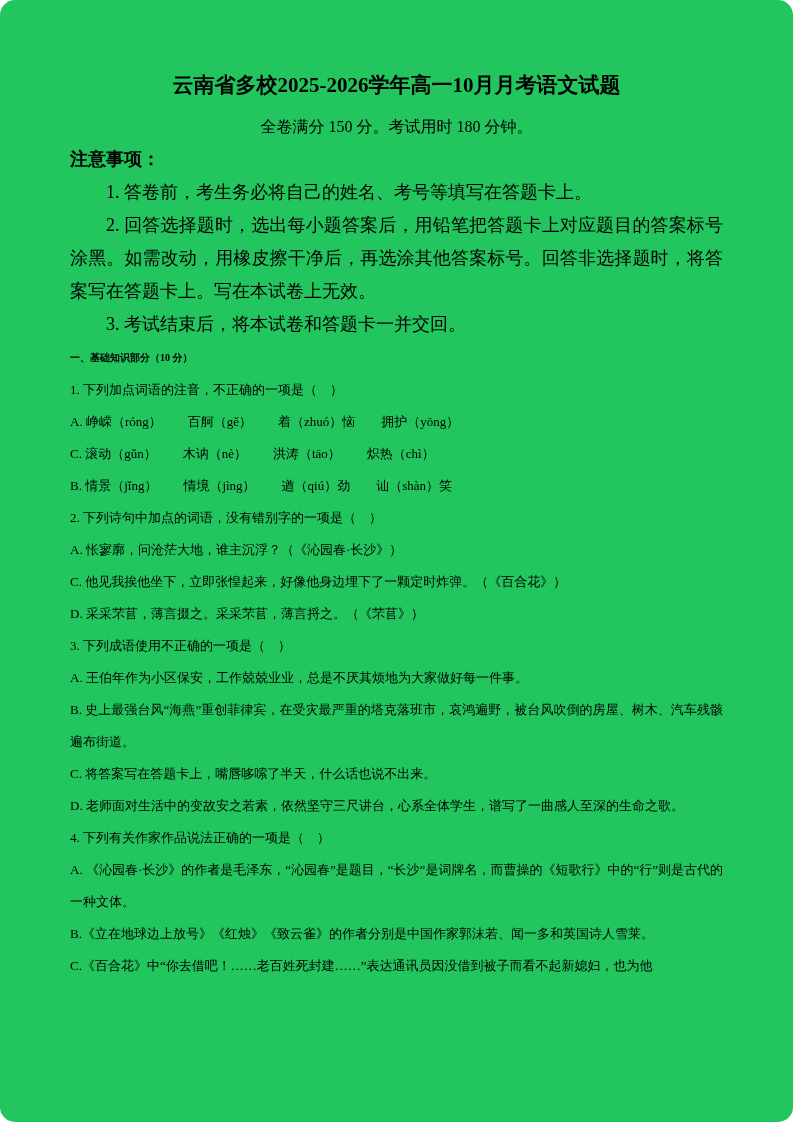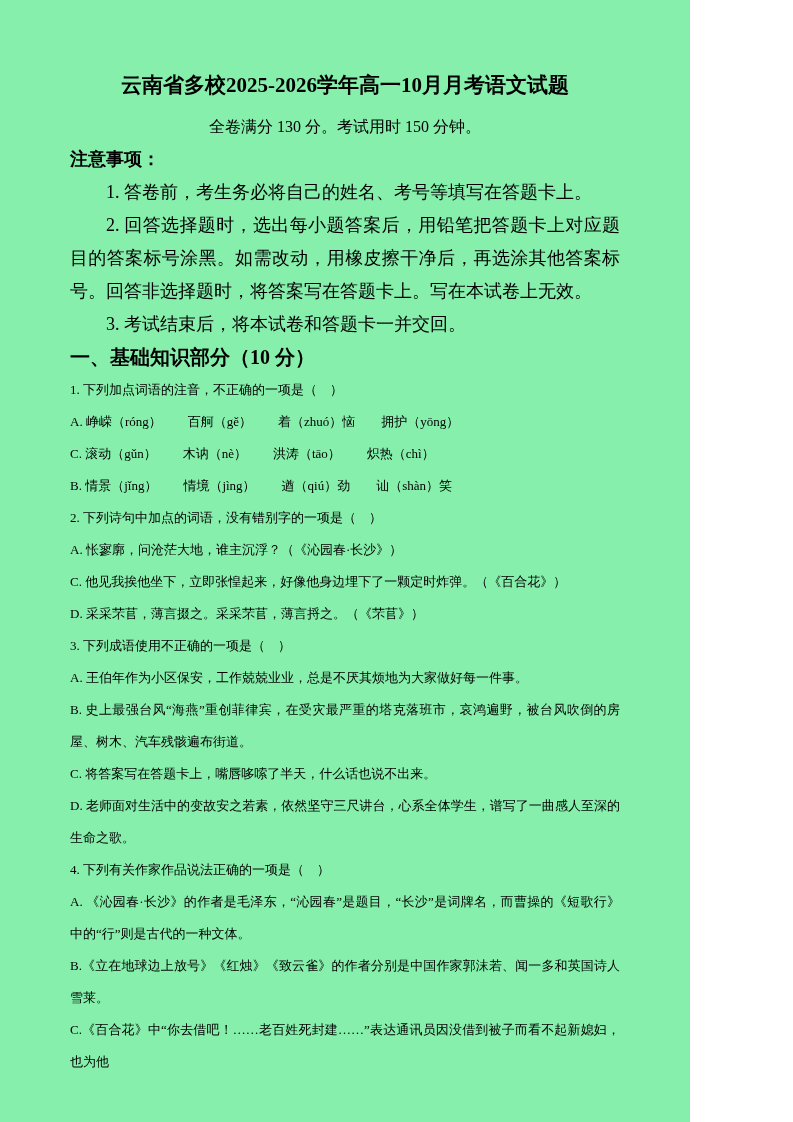--- a/index.html
+++ b/index.html
@@ -6,24 +6,25 @@
   * { margin: 0; padding: 0; box-sizing: border-box; }
   html, body { background: #ffffff; }
   body {
     width: 793px;
     height: 1122px;
     overflow: hidden;
     font-family: "Liberation Serif", "DejaVu Serif", serif;
     color: #000000;
   }
   .page {
-    width: 690px;
+    width: 793px;
     height: 1122px;
-    background: #86efac;
+    background: #22c55e;
     padding: 68px 70px 30px 70px;
+    border-radius: 15px;
   }
   .title {
     font-size: 21px;
     font-weight: 700;
     text-align: center;
     line-height: 34px;
     margin-bottom: 8px;
   }
   .meta {
     font-size: 16px;
@@ -31,38 +32,38 @@
     line-height: 33px;
   }
   .notice {
     font-size: 18px;
     line-height: 33px;
     text-align: justify;
   }
   .bold { font-weight: 700; }
   .indent { text-indent: 2em; }
   .section-heading {
-    font-size: 20px;
+    font-size: 10px;
     font-weight: 700;
     line-height: 33px;
   }
   .q {
     font-size: 13px;
     line-height: 32px;
     text-align: justify;
   }
 </style>
 </head>
 <body>
 
 <div class="page">
 
   <h1 class="title">云南省多校2025-2026学年高一10月月考语文试题</h1>
 
-  <p class="meta">全卷满分 130 分。考试用时 150 分钟。</p>
+  <p class="meta">全卷满分 150 分。考试用时 180 分钟。</p>
 
   <p class="notice bold">注意事项：</p>
   <p class="notice indent">1. 答卷前，考生务必将自己的姓名、考号等填写在答题卡上。</p>
   <p class="notice indent">2. 回答选择题时，选出每小题答案后，用铅笔把答题卡上对应题目的答案标号涂黑。如需改动，用橡皮擦干净后，再选涂其他答案标号。回答非选择题时，将答案写在答题卡上。写在本试卷上无效。</p>
   <p class="notice indent">3. 考试结束后，将本试卷和答题卡一并交回。</p>
 
   <h2 class="section-heading">一、基础知识部分（10 分）</h2>
 
   <p class="q">1. 下列加点词语的注音，不正确的一项是（　）</p>
   <p class="q">A. 峥嵘（róng）　　百舸（gě）　　着（zhuó）恼　　拥护（yōng）</p>

